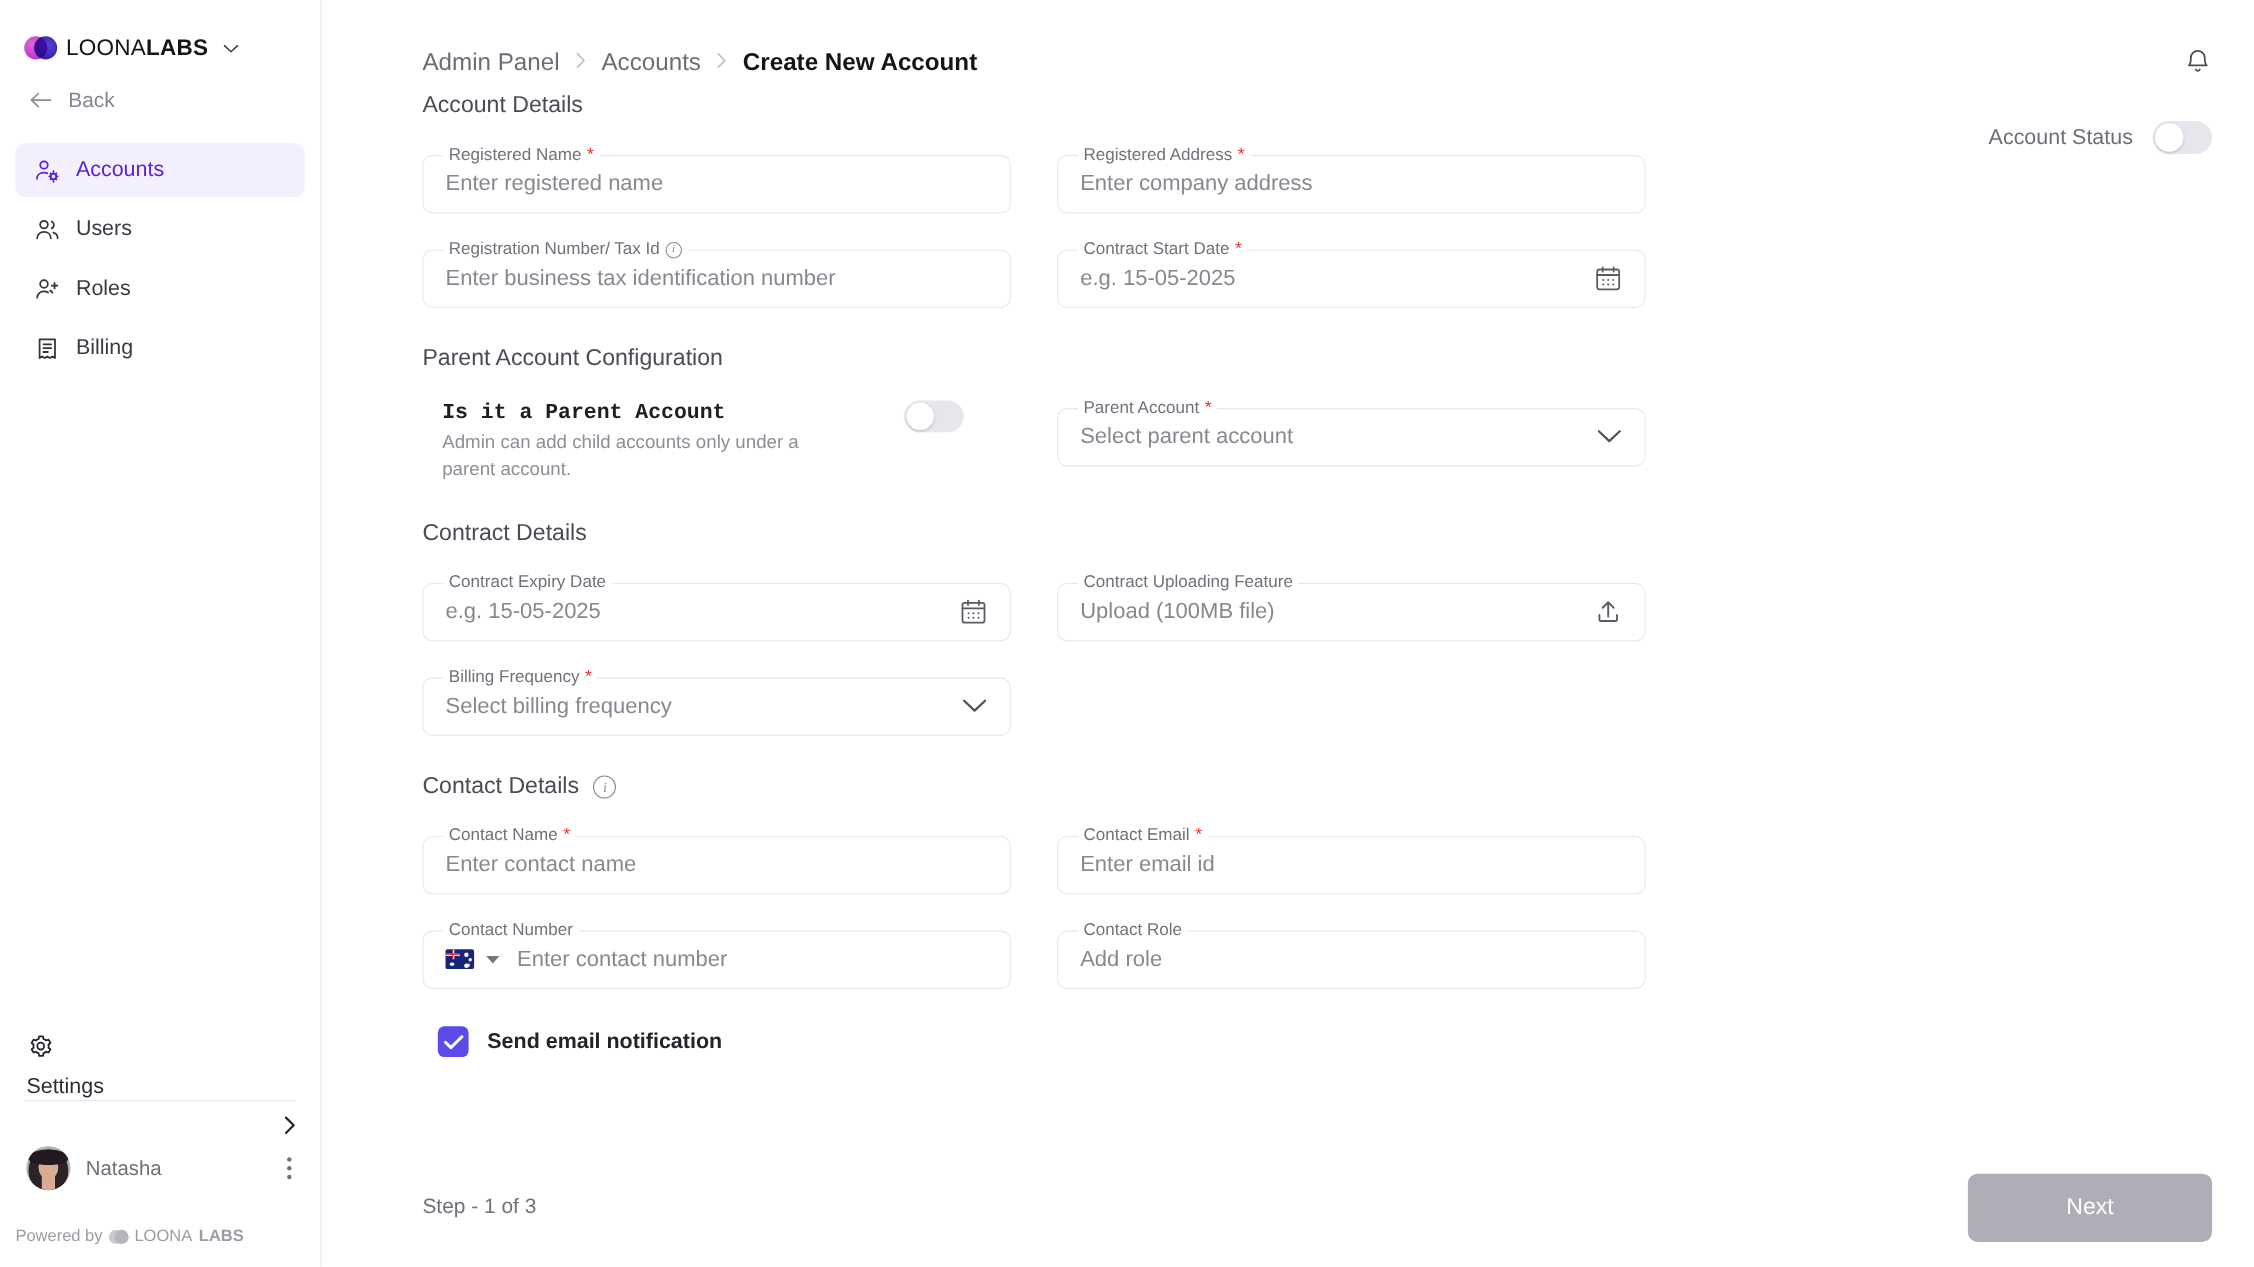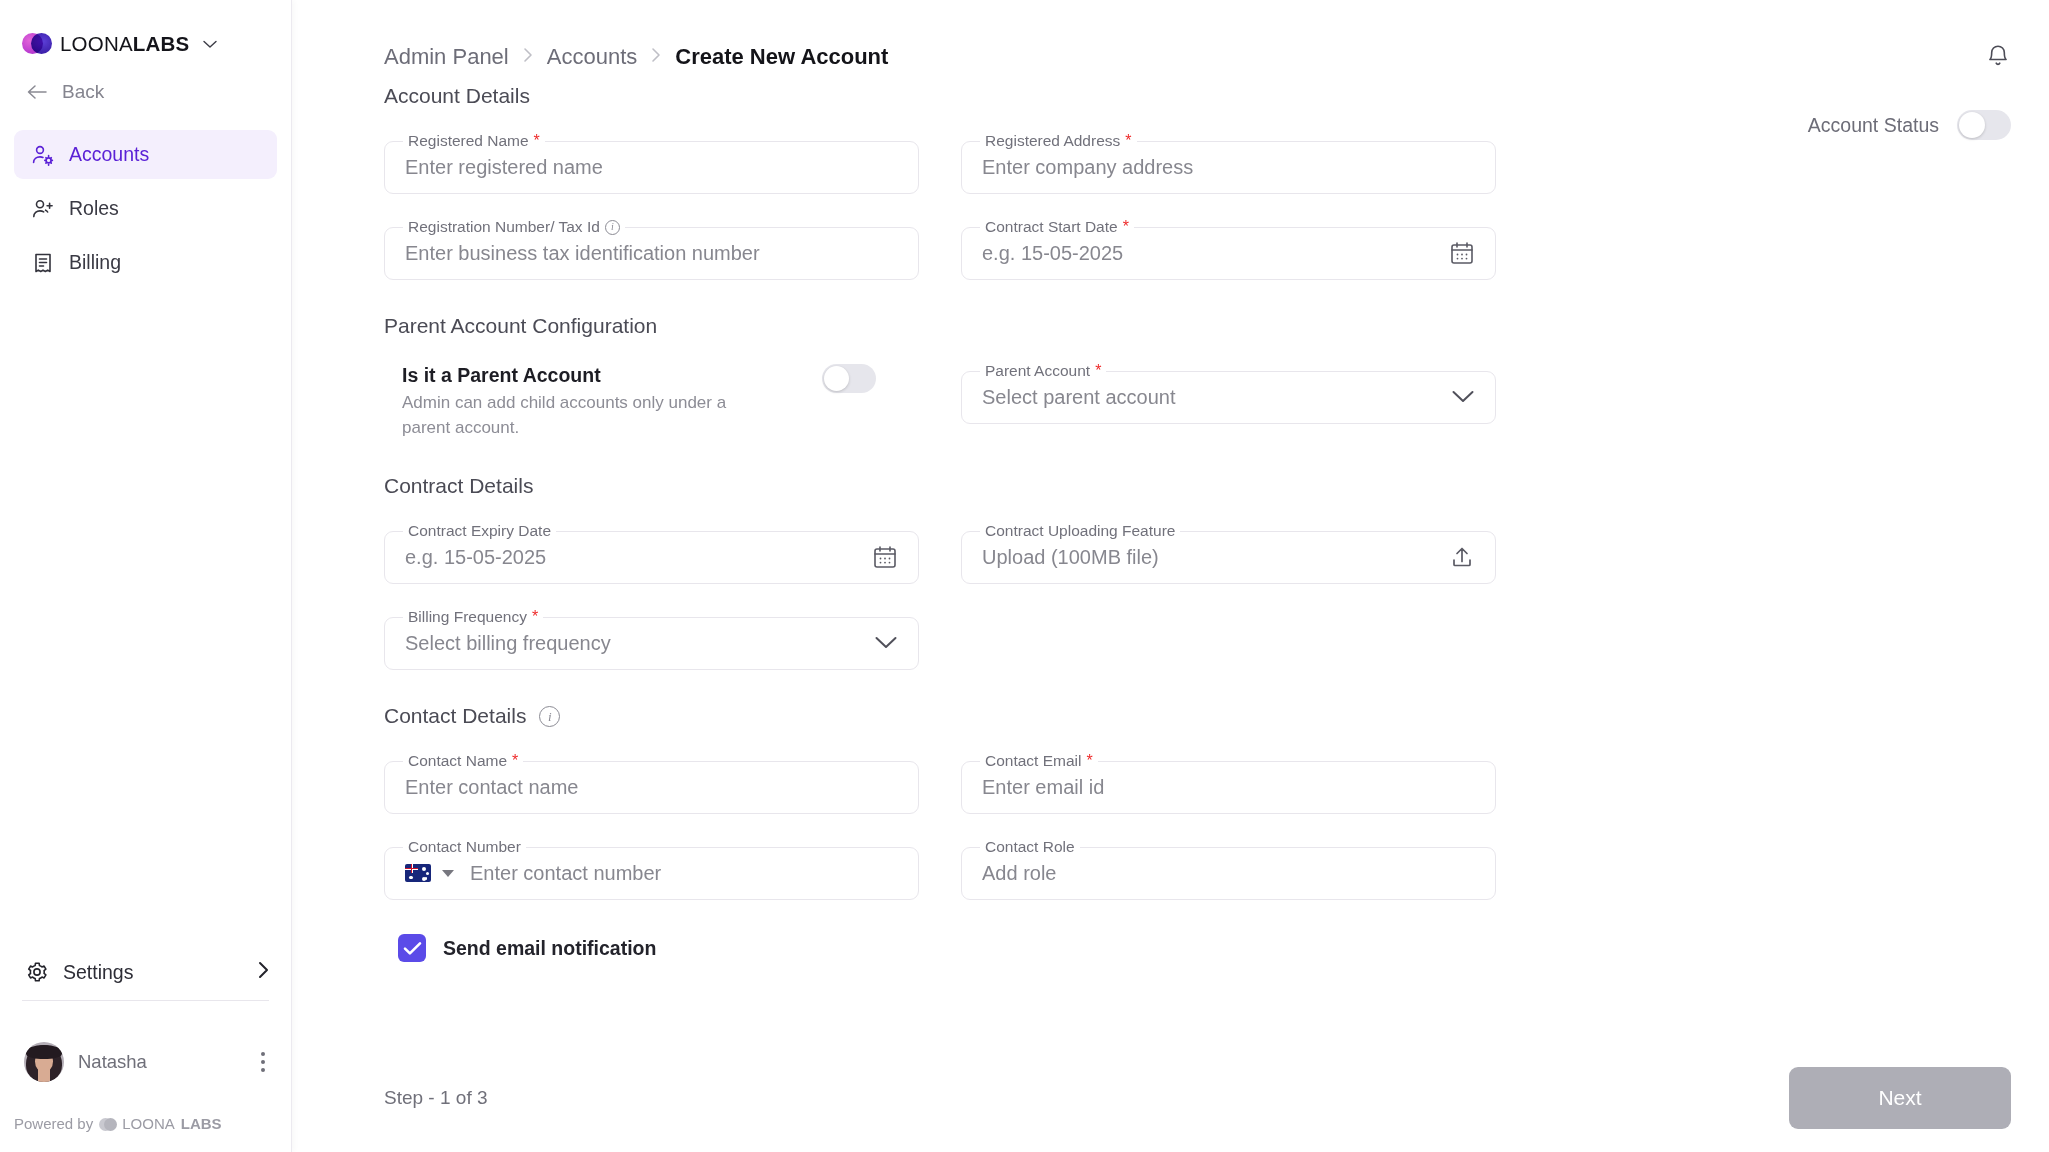--- a/index.html
+++ b/index.html
@@ -58,23 +58,23 @@
     cursor: pointer;
     margin-bottom: 5px;
   }
   .nav-item.active { background: #f4effd; color: #5b21d6; font-weight: 400; }
   .nav-item.active svg { stroke: #5b21d6; }
   .nav-item svg { stroke: #33333c; }
   .nav-ico { width: 25px; height: 25px; display: flex; align-items: center; justify-content: center; flex: 0 0 25px; }
 
   .settings-block { position: absolute; left: 0; right: 0; bottom: 151px; }
   .settings-row {
-    display: flex; align-items: flex-end; gap: 14px;
+    display: flex; align-items: flex-start; gap: 14px;
     height: 46px; padding: 0 22px 0 24px;
-    font-size: 19.5px; color: #2d2d36; cursor: pointer;
+    font-size: 19.5px; color: #2d2d36; cursor: pointer; flex-direction: column;
   }
   .settings-row .chev { margin-left: auto; font-size: 18px; color: #2d2d36; font-weight: 700;}
   .sb-divider { height: 1px; background: #e8e6ec; margin: 16px 22px 0 22px; }
 
   .user-row {
     position: absolute; left: 0; right: 0; bottom: 66px;
     display: flex; align-items: center; gap: 14px;
     padding: 0 22px 0 24px; height: 48px;
   }
   .avatar {
@@ -187,21 +187,21 @@
     font-size: 10px; font-style: italic; font-family: "Liberation Serif", serif;
     line-height: 1;
   }
   .info-ico.lg {
     width: 21px; height: 21px; font-size: 13px; border-width: 1.5px;
   }
 
   
   .parent-row { display: flex; align-items: flex-start; gap: 20px; margin-top: 26px; padding-left: 18px; }
   .parent-text { width: 400px; }
-  .parent-head { font-size: 19.5px; color: #1d1d24; font-weight: 700; }
+  .parent-head { font-size: 19.5px; color: #1d1d24; font-weight: 700; font-family: Liberation Mono, monospace; }
   .parent-sub { font-size: 17px; color: #8d8d96; line-height: 1.45; margin-top: 4px; max-width: 330px; }
 
   .subsec { margin-top: 34px; }
   .subsec.contact { display: flex; align-items: center; gap: 13px; }
 
   
   .check-row { display: flex; align-items: center; gap: 17px; margin-top: 34px; padding-left: 14px; }
   .cbox {
     width: 28px; height: 28px; border-radius: 6px; background: #5b4be8;
     display: flex; align-items: center; justify-content: center; cursor: pointer;
@@ -269,20 +269,30 @@
       <div class="nav-item active">
         <span class="nav-ico">
           <svg width="24" height="24" viewBox="0 0 24 24" fill="none" stroke-width="1.6" stroke-linecap="round" stroke-linejoin="round">
             <circle cx="9" cy="7" r="3.4"></circle>
               <path d="M2.6 19.5c0-3.6 2.9-5.6 6.4-5.6 1.1 0 2.2.2 3 .6"></path>
             <circle cx="17.6" cy="17.4" r="2.5"></circle>
             <path d="M17.6 13.6v-1.1M17.6 22.3v-1.1M21.4 17.4h-1.1M14.9 17.4h-1.1M20.3 14.7l-.8.8M15.7 19.3l-.8.8M20.3 20.1l-.8-.8M15.7 15.5l-.8-.8"></path>
           </svg>
         </span>
         <span>Accounts</span>
+      </div>
+      <div class="nav-item">
+        <span class="nav-ico">
+          <svg width="24" height="24" viewBox="0 0 24 24" fill="none" stroke-width="1.6" stroke-linecap="round" stroke-linejoin="round">
+            <circle cx="9" cy="7.2" r="3.5"></circle>
+              <path d="M2.8 19.6c0-3.6 2.8-5.7 6.2-5.7s6.2 2.1 6.2 5.7"></path>
+            <path d="M16 4.4a3.4 3.4 0 0 1 0 6.2M17.6 14.4c2.3.6 3.8 2.4 3.8 5.2"></path>
+          </svg>
+        </span>
+        <span>Users</span>
       </div>
       <div class="nav-item">
         <span class="nav-ico">
           <svg width="24" height="24" viewBox="0 0 24 24" fill="none" stroke-width="1.6" stroke-linecap="round" stroke-linejoin="round">
             <circle cx="9" cy="7.2" r="3.5"></circle>
               <path d="M2.8 19.6c0-3.6 2.8-5.7 6.2-5.7 1.4 0 2.7.4 3.7 1"></path>
             <path d="M18.6 6.2v5M16.1 8.7h5"></path>
             <path d="M14.6 13.2c.9.4 1.6 1 2 1.8"></path>
           </svg>
         </span>

